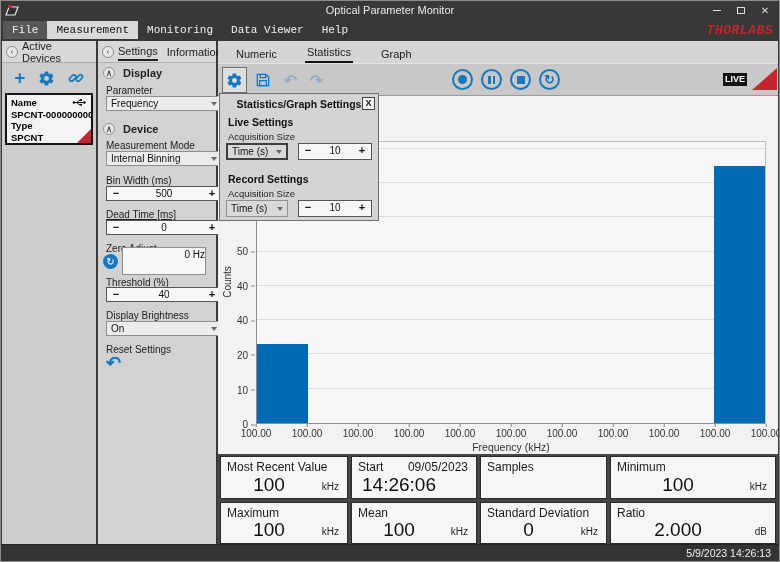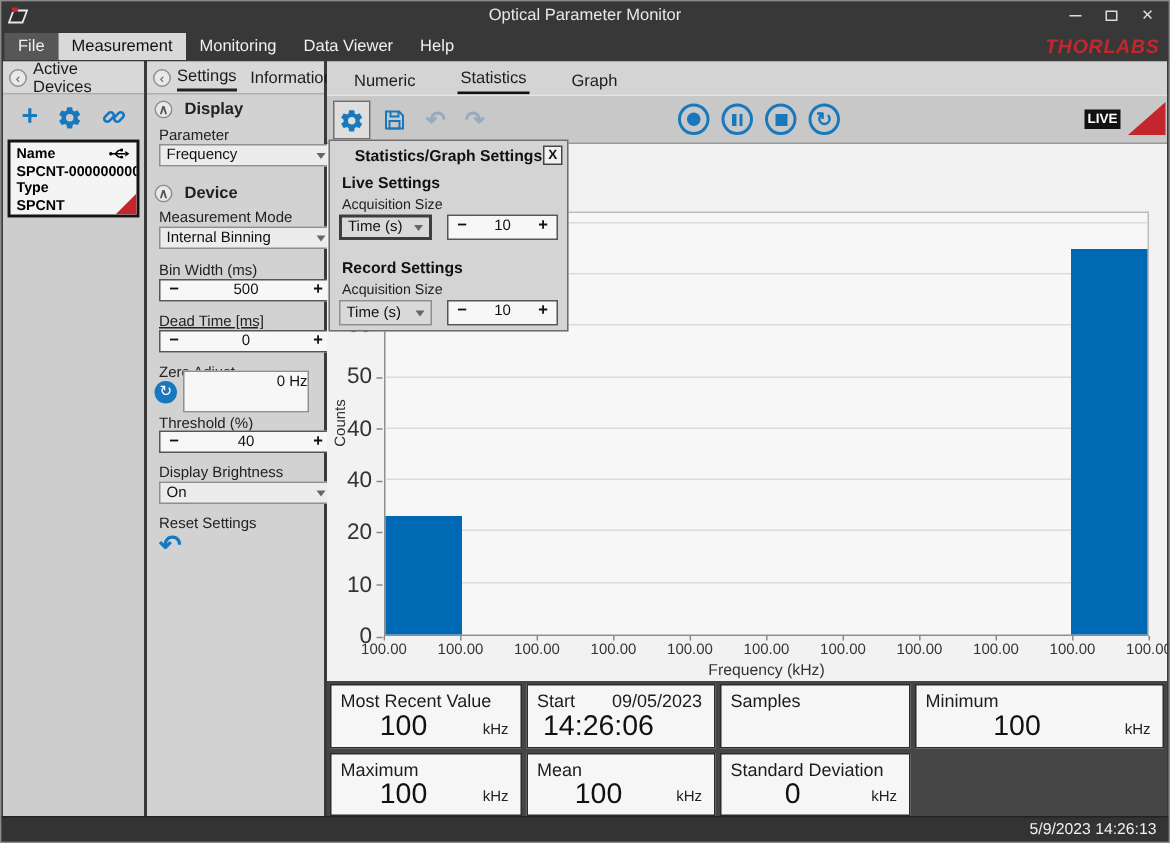--- a/index.html
+++ b/index.html
@@ -10,21 +10,21 @@
   
   .titlebar { position:absolute; top:0; left:0; right:0; height:20px; background:#383838; }
   .app-icon { position:absolute; left:4px; top:3px; width:16px; height:13px; }
   .win-title { position:absolute; left:0; right:0; top:3px; text-align:center; font-size:11px; color:#e8e8e8; }
   .win-controls { position:absolute; right:2px; top:0; height:18px; display:flex; }
   .win-btn { width:24px; height:18px; display:flex; align-items:center; justify-content:center; color:#ddd; font-size:10px; }
   .glyph-min { width:8px; height:1px; background:#ddd; }
   .glyph-max { width:8px; height:7px; border:1px solid #ddd; }
 
   
-  .menubar { position:absolute; top:20px; left:0; right:0; height:20px; background:#383838; display:flex; align-items:center; }
+  .menubar { position:absolute; top:20px; left:0; right:0; height:20px; background:#383838; display:flex; align-items:flex-start;font-family:Liberation Mono, monospace; }
   .menu-item { padding:3px 9px; font-size:11px; color:#f0f0f0; display:flex; align-items:center; }
   .menu-item.raised { background:#575757; margin-left:2px; }
   .menu-item.selected { background:#d9d9d9; color:#111; }
   .brand { position:absolute; right:6px; top:2px; font-size:13px; font-weight:bold; font-style:italic; color:var(--thorlabs_red,#c4262d); letter-spacing:0.5px; }
 
   
   .panel-devices { position:absolute; left:1px; top:40px; width:94px; bottom:17px; background:#cdcdcd; }
   .panel-header { height:22px; background:#d8d8d8; border-bottom:1px solid #aeaeae; display:flex; align-items:center; font-size:11px; color:#1c1c1c; padding:0 4px; }
   .collapse-circle { width:12px; height:12px; border:1px solid #8f8f8f; border-radius:50%; font-size:9px; line-height:10px; text-align:center; color:#555; margin-right:4px; flex:none; background:#e9e9e9; }
   .dev-toolbar { position:absolute; left:0; right:0; top:24px; height:26px; display:flex; align-items:center; justify-content:space-around; padding:0 6px; }
@@ -72,21 +72,21 @@
   .live-badge { position:absolute; right:31px; top:9px; width:24px; height:13px; background:var(--live_bg,#111); color:#fff; font-size:9px; font-weight:bold; text-align:center; line-height:13px; }
   .toolbar-corner { position:absolute; right:1px; top:4px; width:0; height:0; border-left:25px solid transparent; border-bottom:22px solid var(--thorlabs_red,#b4282e); }
 
   
   .chart-area { position:absolute; left:0; right:0; top:55px; height:358px; background:#f2f2f2; }
   .ylabel-rot { position:absolute; left:4px; top:186px; transform:translateY(-50%) rotate(180deg); writing-mode:vertical-rl; font-size:10px; color:#333; }
   .plot { position:absolute; left:38px; right:12px; top:45px; height:283px; background:#f7f7f7; border:1px solid #bdbdbd; border-left-color:#8f8f8f; border-bottom-color:#8f8f8f; }
   .gridline { position:absolute; left:0; right:0; height:1px; background:#dcdcdc; }
   .bar { position:absolute; bottom:0; background:var(--bar_blue,#0069b4); }
   #y-labels { position:absolute; left:0; width:38px; top:45px; height:283px; }
-  .ytick { position:absolute; right:8px; transform:translateY(50%); font-size:15px; color:#333; }
+  .ytick { position:absolute; right:8px; transform:translateY(50%); font-size:10px; color:#333; }
   .ytick::after { content:""; position:absolute; right:-7px; top:50%; width:4px; height:1px; background:#888; }
   #x-labels { position:absolute; left:38px; right:12px; top:330px; height:12px; }
   .xtick { position:absolute; transform:translateX(-50%); font-size:10px; color:#333; top:2px; }
   .xtick::before { content:""; position:absolute; left:50%; top:-4px; width:1px; height:3px; background:#888; }
   .xlabel { position:absolute; left:38px; right:12px; top:345px; text-align:center; font-size:10.5px; color:#333; }
 
   
   .popup { position:absolute; left:1px; top:52px; width:160px; height:128px; background:#d4d4d4; border:1px solid #6e6e6e; z-index:20; }
   .popup-title { position:absolute; top:4px; left:0; right:0; text-align:center; font-size:10.5px; font-weight:bold; color:#111; }
   .popup-close { position:absolute; top:3px; right:3px; width:13px; height:13px; background:#f2f2f2; border:1px solid #444; font-size:9px; font-weight:bold; text-align:center; line-height:11px; color:#111; }
@@ -415,19 +415,24 @@
       <div class="stat-cell">
         <span class="s-label">Mean</span>
         <span class="s-value">100</span>
         <span class="s-unit">kHz</span>
       </div>
       <div class="stat-cell">
         <span class="s-label">Standard Deviation</span>
         <span class="s-value">0</span>
         <span class="s-unit">kHz</span>
       </div>
+      <div class="stat-cell">
+        <span class="s-label">Ratio</span>
+        <span class="s-value">2.000</span>
+        <span class="s-unit">dB</span>
+      </div>
     </div>
   </div>
 
   <div class="statusbar">
     <span class="status-text">5/9/2023 14:26:13</span>
   </div>
 </div>
 
 </body></html>

